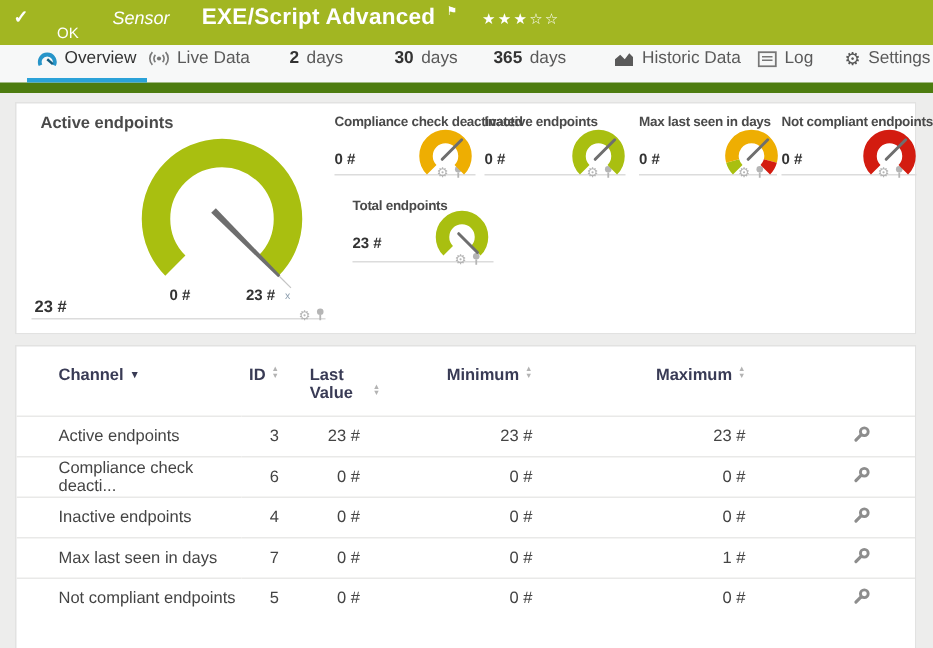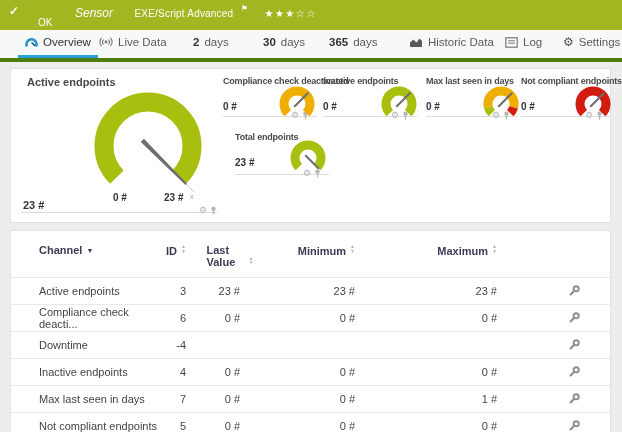--- a/index.html
+++ b/index.html
@@ -13,29 +13,29 @@
   }
 
   
   .topbar {
     position: absolute; left: 0; top: 0; width: 622px; height: 30px;
     background: #a2b622; color: #fff;
   }
   .topbar .check { position: absolute; left: 9px; top: 4px; font-size: 12px; font-weight: bold; }
   .topbar .line1 { position: absolute; left: 28px; top: 3px; white-space: nowrap; }
   .topbar .kind { font-style: italic; font-size: 12px; margin-right: 5px; margin-left: 47px; }
-  .topbar .sensor-title { font-size: 10px; font-weight: normal; letter-spacing: .2px; padding-left: 12px; }
+  .topbar .sensor-title { font-size: 15px; font-weight: bold; letter-spacing: .2px; padding-left: 12px; }
   .topbar .flag { font-size: 8px; vertical-align: super; margin-left: 3px; }
   .topbar .stars { font-size: 10px; margin-left: 12px; letter-spacing: 1.5px; }
   .topbar .ok { position: absolute; left: 38px; top: 17px; font-size: 10px; font-weight: normal; }
 
   
   .tabs {
     position: absolute; left: 0; top: 30px; width: 622px; height: 32px;
-    background: #f7f8f8; border-bottom: 4px solid #4d7c0f;
+    background: #f7f8f8; border-bottom: 7px solid #4d7c0f;
   }
   .tab {
     position: absolute; bottom: 0; height: 29px;
     display: flex; align-items: center; gap: 5px;
     font-size: 11.5px; color: #5a5a5a; padding: 0 7px; cursor: pointer;
     border-bottom: 3px solid transparent; white-space: nowrap;
   }
   .tab.active { border-bottom-color: #2ba2d8; color: #333; }
   .tab .tnum { font-weight: bold; color: #333; }
   .tab .ticon { display: inline-flex; align-items: center; }
@@ -312,33 +312,20 @@
         <td class="pr-min">0 #</td>
         <td class="pr-max">0 #</td>
         <td class="col-edit"><span class="wrench">
               <svg width="13" height="13" viewBox="0 0 13 13">
                 <circle cx="8.2" cy="4.8" r="2.6" fill="none" stroke="#8d8d8d" stroke-width="1.9"></circle>
                 <line x1="5.9" y1="7.1" x2="2.6" y2="10.4" stroke="#8d8d8d" stroke-width="2.1" stroke-linecap="round"></line>
               </svg>
             </span></td>
       </tr>
       <tr>
-        <td class="col-ch">Downtime</td>
-        <td class="pr-id">-4</td>
-        <td class="pr-lv"></td>
-        <td class="pr-min"></td>
-        <td class="pr-max"></td>
-        <td class="col-edit"><span class="wrench">
-              <svg width="13" height="13" viewBox="0 0 13 13">
-                <circle cx="8.2" cy="4.8" r="2.6" fill="none" stroke="#8d8d8d" stroke-width="1.9"></circle>
-                <line x1="5.9" y1="7.1" x2="2.6" y2="10.4" stroke="#8d8d8d" stroke-width="2.1" stroke-linecap="round"></line>
-              </svg>
-            </span></td>
-      </tr>
-      <tr>
         <td class="col-ch">Inactive endpoints</td>
         <td class="pr-id">4</td>
         <td class="pr-lv">0 #</td>
         <td class="pr-min">0 #</td>
         <td class="pr-max">0 #</td>
         <td class="col-edit"><span class="wrench">
               <svg width="13" height="13" viewBox="0 0 13 13">
                 <circle cx="8.2" cy="4.8" r="2.6" fill="none" stroke="#8d8d8d" stroke-width="1.9"></circle>
                 <line x1="5.9" y1="7.1" x2="2.6" y2="10.4" stroke="#8d8d8d" stroke-width="2.1" stroke-linecap="round"></line>
               </svg>

